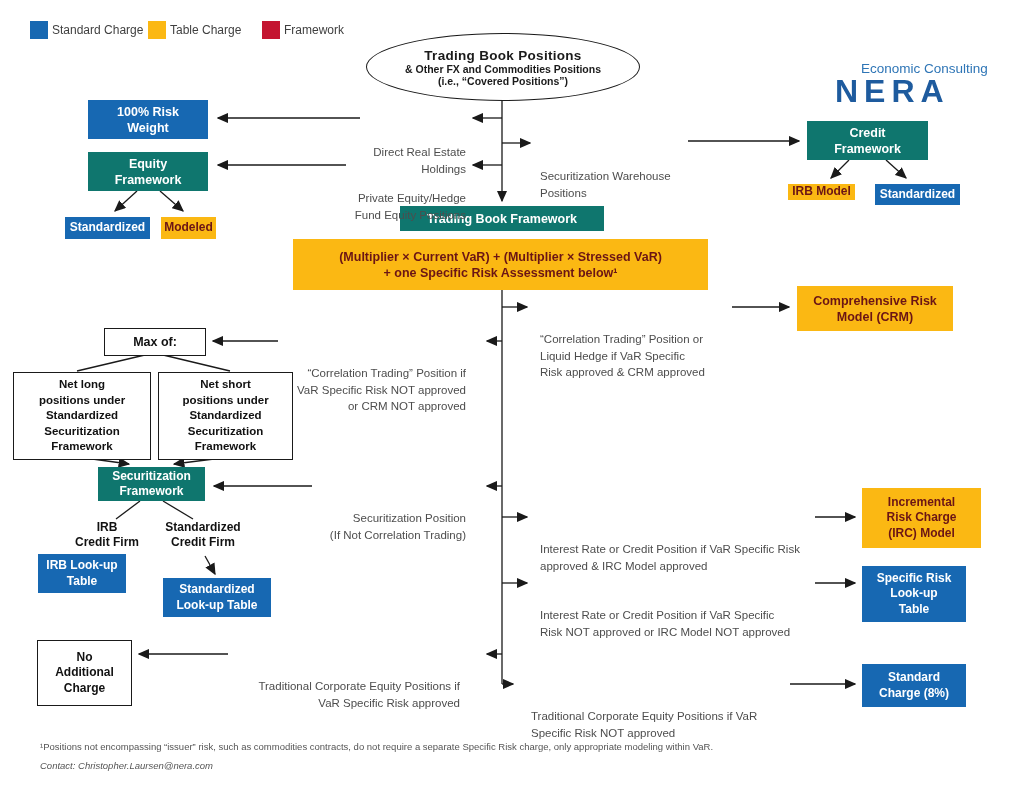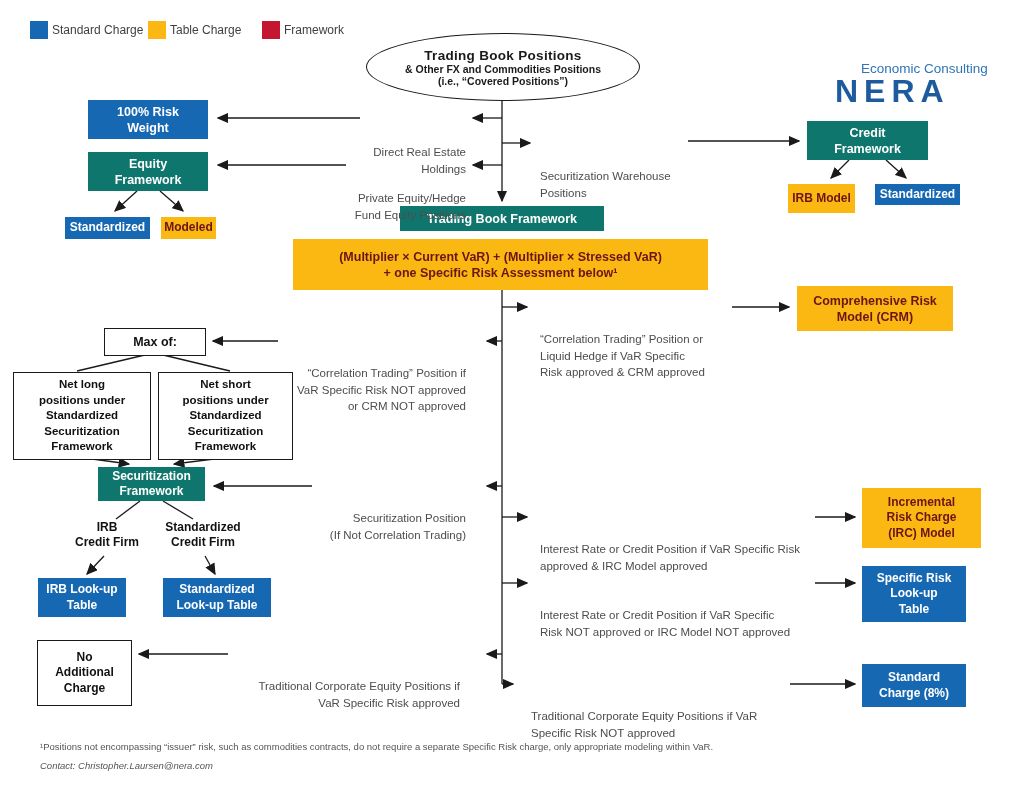--- a/index.html
+++ b/index.html
@@ -130,21 +130,21 @@
 
   <div class="box blue" style="left:88px;top:100px;width:120px;height:39px">100% Risk
 Weight</div>
   <div class="box red" style="left:88px;top:152px;width:120px;height:39px">Equity
 Framework</div>
   <div class="box blue small" style="left:65px;top:217px;width:85px;height:22px">Standardized</div>
   <div class="box yellow small" style="left:161px;top:217px;width:55px;height:22px">Modeled</div>
 
   <div class="box red" style="left:807px;top:121px;width:121px;height:39px">Credit
 Framework</div>
-  <div class="box yellow small" style="left:788px;top:184px;width:67px;height:29px">IRB Model</div>
+  <div class="box yellow small" style="left:788px;top:184px;width:67px;height:16px">IRB Model</div>
   <div class="box blue small" style="left:875px;top:184px;width:85px;height:21px">Standardized</div>
 
   <div class="box red" style="left:400px;top:206px;width:204px;height:25px">Trading Book Framework</div>
   <div class="box yellow" style="left:293px;top:239px;width:415px;height:51px">(Multiplier × Current VaR) + (Multiplier × Stressed VaR)
 + one Specific Risk Assessment below¹</div>
   <div class="box yellow" style="left:797px;top:286px;width:156px;height:45px">Comprehensive Risk
 Model (CRM)</div>
 
   <div class="box whitebox" style="left:104px;top:328px;width:100px;height:26px">Max of:</div>
   <div class="box whitebox tiny" style="left:13px;top:372px;width:136px;height:86px">Net long
@@ -156,21 +156,21 @@
 positions under
 Standardized
 Securitization
 Framework</div>
   <div class="box red small" style="left:98px;top:467px;width:107px;height:34px">Securitization
 Framework</div>
   <div class="treelabel" style="left:72px;top:520px;width:70px">IRB
 Credit Firm</div>
   <div class="treelabel" style="left:157px;top:520px;width:92px">Standardized
 Credit Firm</div>
-  <div class="box blue small" style="left:38px;top:578px;width:88px;height:39px">IRB Look-up
+  <div class="box blue small" style="left:38px;top:554px;width:88px;height:39px">IRB Look-up
 Table</div>
   <div class="box blue small" style="left:163px;top:578px;width:108px;height:39px">Standardized
 Look-up Table</div>
 
   <div class="box yellow small" style="left:862px;top:488px;width:119px;height:60px">Incremental
 Risk Charge
 (IRC) Model</div>
   <div class="box blue small" style="left:862px;top:566px;width:104px;height:56px">Specific Risk
 Look-up
 Table</div>

